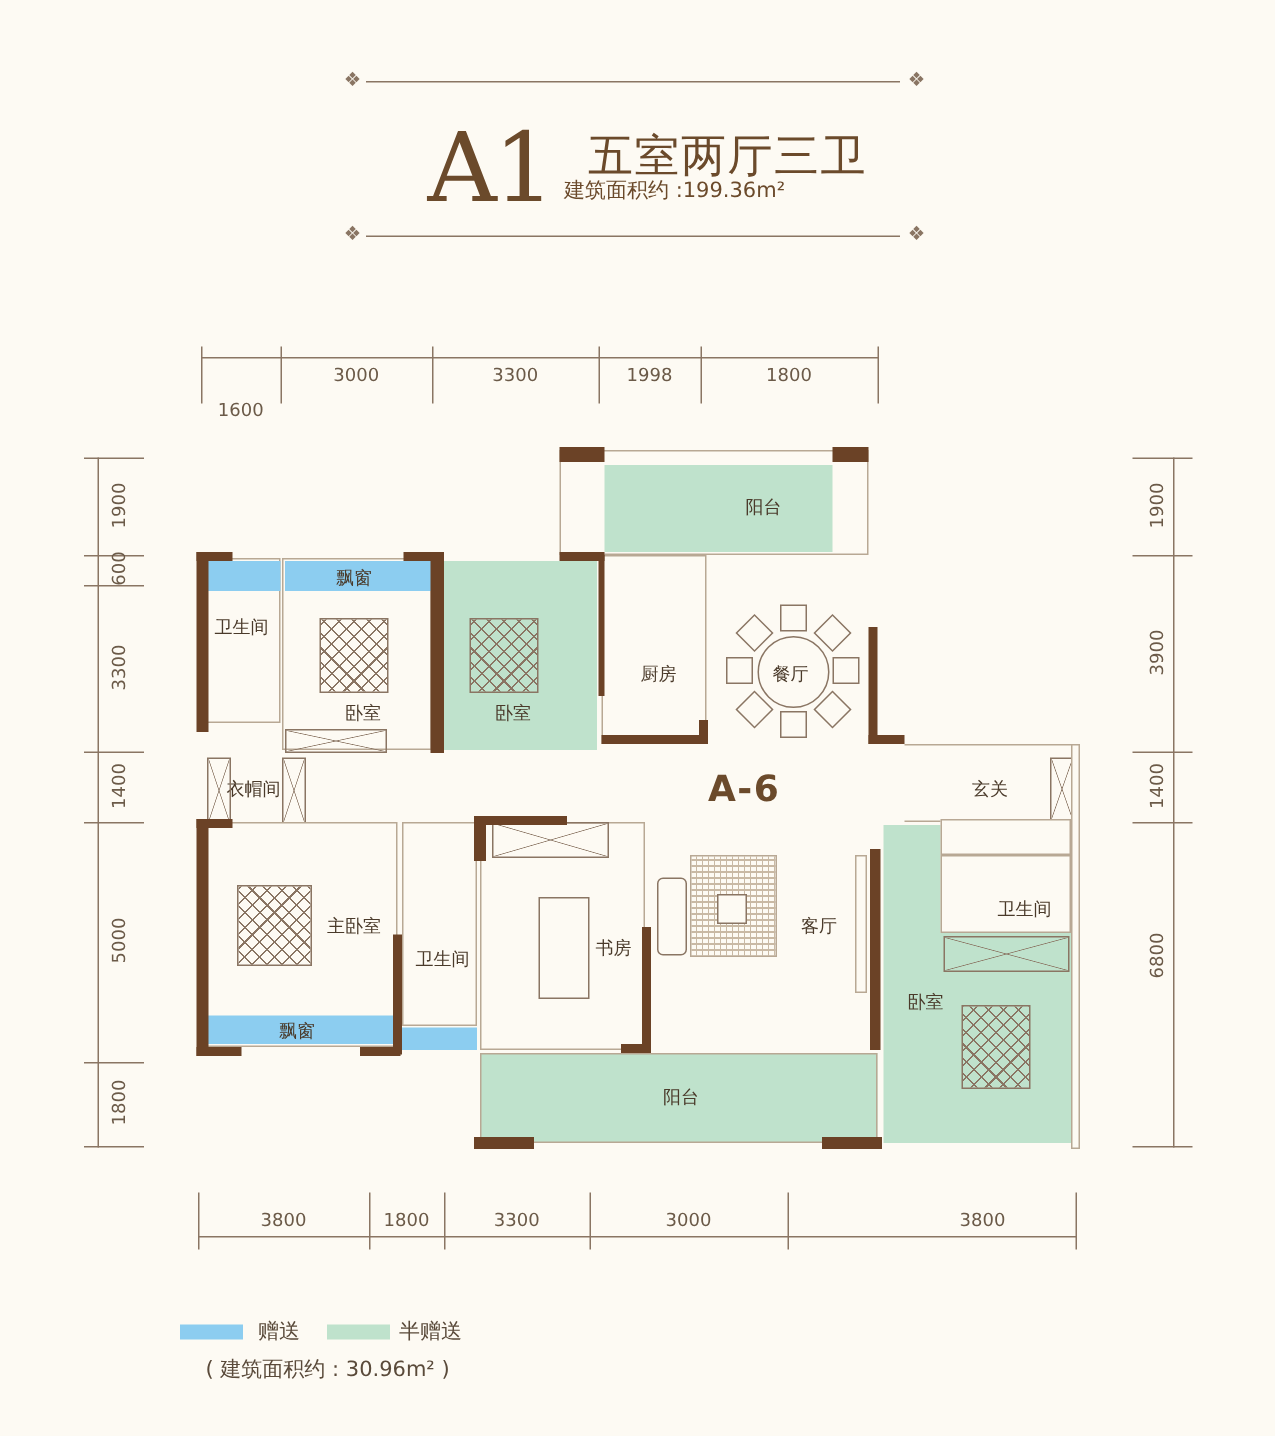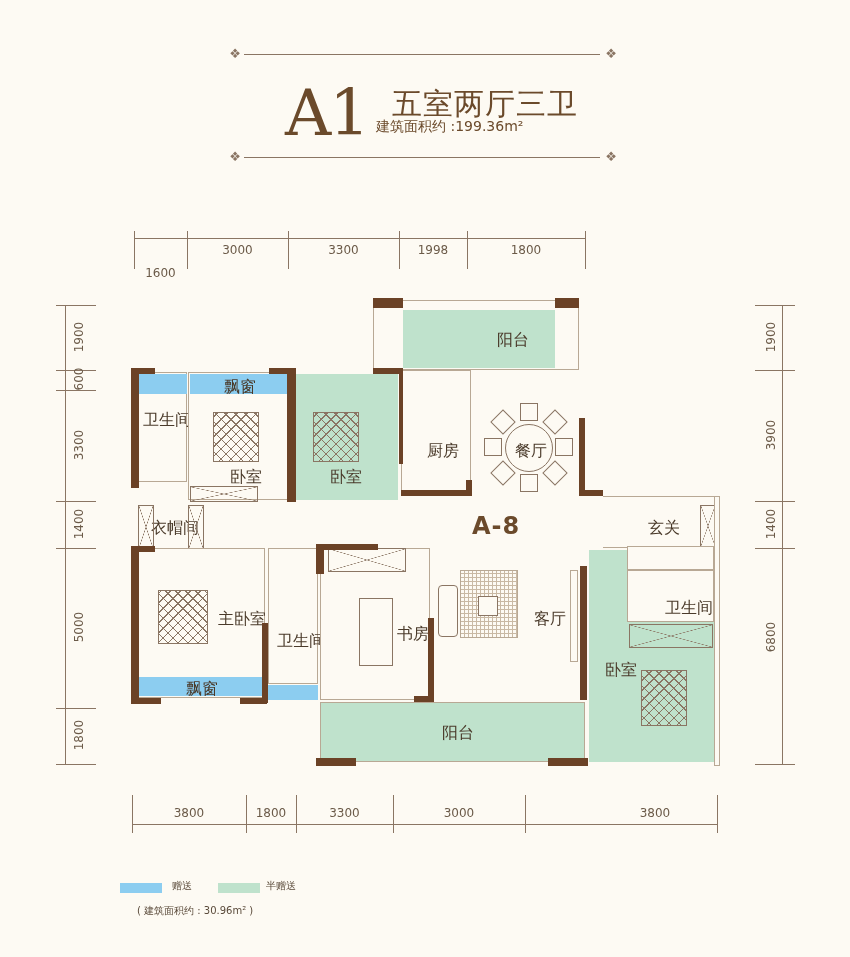--- a/index.html
+++ b/index.html
@@ -9,24 +9,24 @@
   .title-code{position:absolute;left:285px;top:78px;font-family:"DejaVu Serif","Liberation Serif",serif;font-size:64px;color:#6b4a2b;letter-spacing:-2px;line-height:70px;}
   .title-main{position:absolute;left:392px;top:84px;font-size:30px;color:#6b4a2b;letter-spacing:1px;}
   .title-sub{position:absolute;left:376px;top:118px;font-size:14px;color:#6b4a2b;}
   .dim-line{position:absolute;background:#8a7563;}
   .dim-text{position:absolute;font-size:12px;color:#6b5a48;text-align:center;}
   .vtext{position:absolute;font-size:12px;color:#6b5a48;transform:rotate(-90deg);transform-origin:center;white-space:nowrap;text-align:center;width:40px;}
   .room{position:absolute;box-sizing:border-box;border:1px solid #b8a894;}
   .green{background:#bfe2cc;}
   .blue{background:#8ccdf0;}
   .wall{position:absolute;background:#6b4226;}
-  .lbl{position:absolute;font-size:16px;color:#4a3a2a;white-space:nowrap;}
+  .lbl{position:absolute;font-size:12px;color:#4a3a2a;white-space:nowrap;}
   .unit-label{position:absolute;font-size:24px;font-weight:bold;color:#6b4a2b;letter-spacing:1px;}
   .legend-swatch{position:absolute;width:42px;height:10px;}
-  .legend-text{position:absolute;font-size:10px;color:#5a4a3a;}
+  .legend-text{position:absolute;font-size:14px;color:#5a4a3a;}
   .bed{position:absolute;border:1px solid #8a7563;background:repeating-linear-gradient(45deg,transparent 0 6px,#8a7563 6px 7px),repeating-linear-gradient(-45deg,transparent 0 6px,#8a7563 6px 7px);}
   .xbox{position:absolute;border:1px solid #8a7563;background:linear-gradient(to top right,transparent calc(50% - 0.5px),#8a7563 50%,transparent calc(50% + 0.5px)),linear-gradient(to bottom right,transparent calc(50% - 0.5px),#8a7563 50%,transparent calc(50% + 0.5px));}
   .table-round{position:absolute;border:1px solid #8a7563;border-radius:50%;background:#fdfaf3;}
   .chair{position:absolute;width:16px;height:16px;border:1px solid #8a7563;background:#fdfaf3;}
 </style>
 </head>
 <body>
 
 <div>
   <div class="orn-end" style="left:228px;top:47px;">❖</div>
@@ -149,21 +149,21 @@
   <div class="wall" style="left:399px;top:370px;width:4px;height:94px;"></div>
   <div class="wall" style="left:401px;top:490px;width:70px;height:6px;"></div>
   <div class="wall" style="left:466px;top:480px;width:6px;height:16px;"></div>
   <div class="wall" style="left:579px;top:418px;width:6px;height:78px;"></div>
   <div class="wall" style="left:579px;top:490px;width:24px;height:6px;"></div>
 
   <div class="lbl" style="left:151px;top:518px;">衣帽间</div>
   <div class="xbox" style="left:138px;top:505px;width:14px;height:42px;"></div>
   <div class="xbox" style="left:188px;top:505px;width:14px;height:42px;"></div>
 
-  <div class="unit-label" style="left:472px;top:512px;">A-8</div>
+  <div class="unit-label" style="left:472px;top:512px;">A-6</div>
 
   <div class="room" style="left:603px;top:496px;width:115px;height:52px;background:#fdfaf3;border-left:none;"></div>
   <div class="xbox" style="left:700px;top:505px;width:14px;height:40px;"></div>
   <div class="lbl" style="left:648px;top:518px;">玄关</div>
 
   <div class="room" style="left:135px;top:548px;width:130px;height:150px;background:#fdfaf3;"></div>
   <div class="bed" style="left:158px;top:590px;width:48px;height:52px;"></div>
   <div class="lbl" style="left:218px;top:609px;">主卧室</div>
   <div class="room blue" style="left:137px;top:677px;width:126px;height:19px;border:none;"></div>
   <div class="lbl" style="left:186px;top:679px;">飘窗</div>

